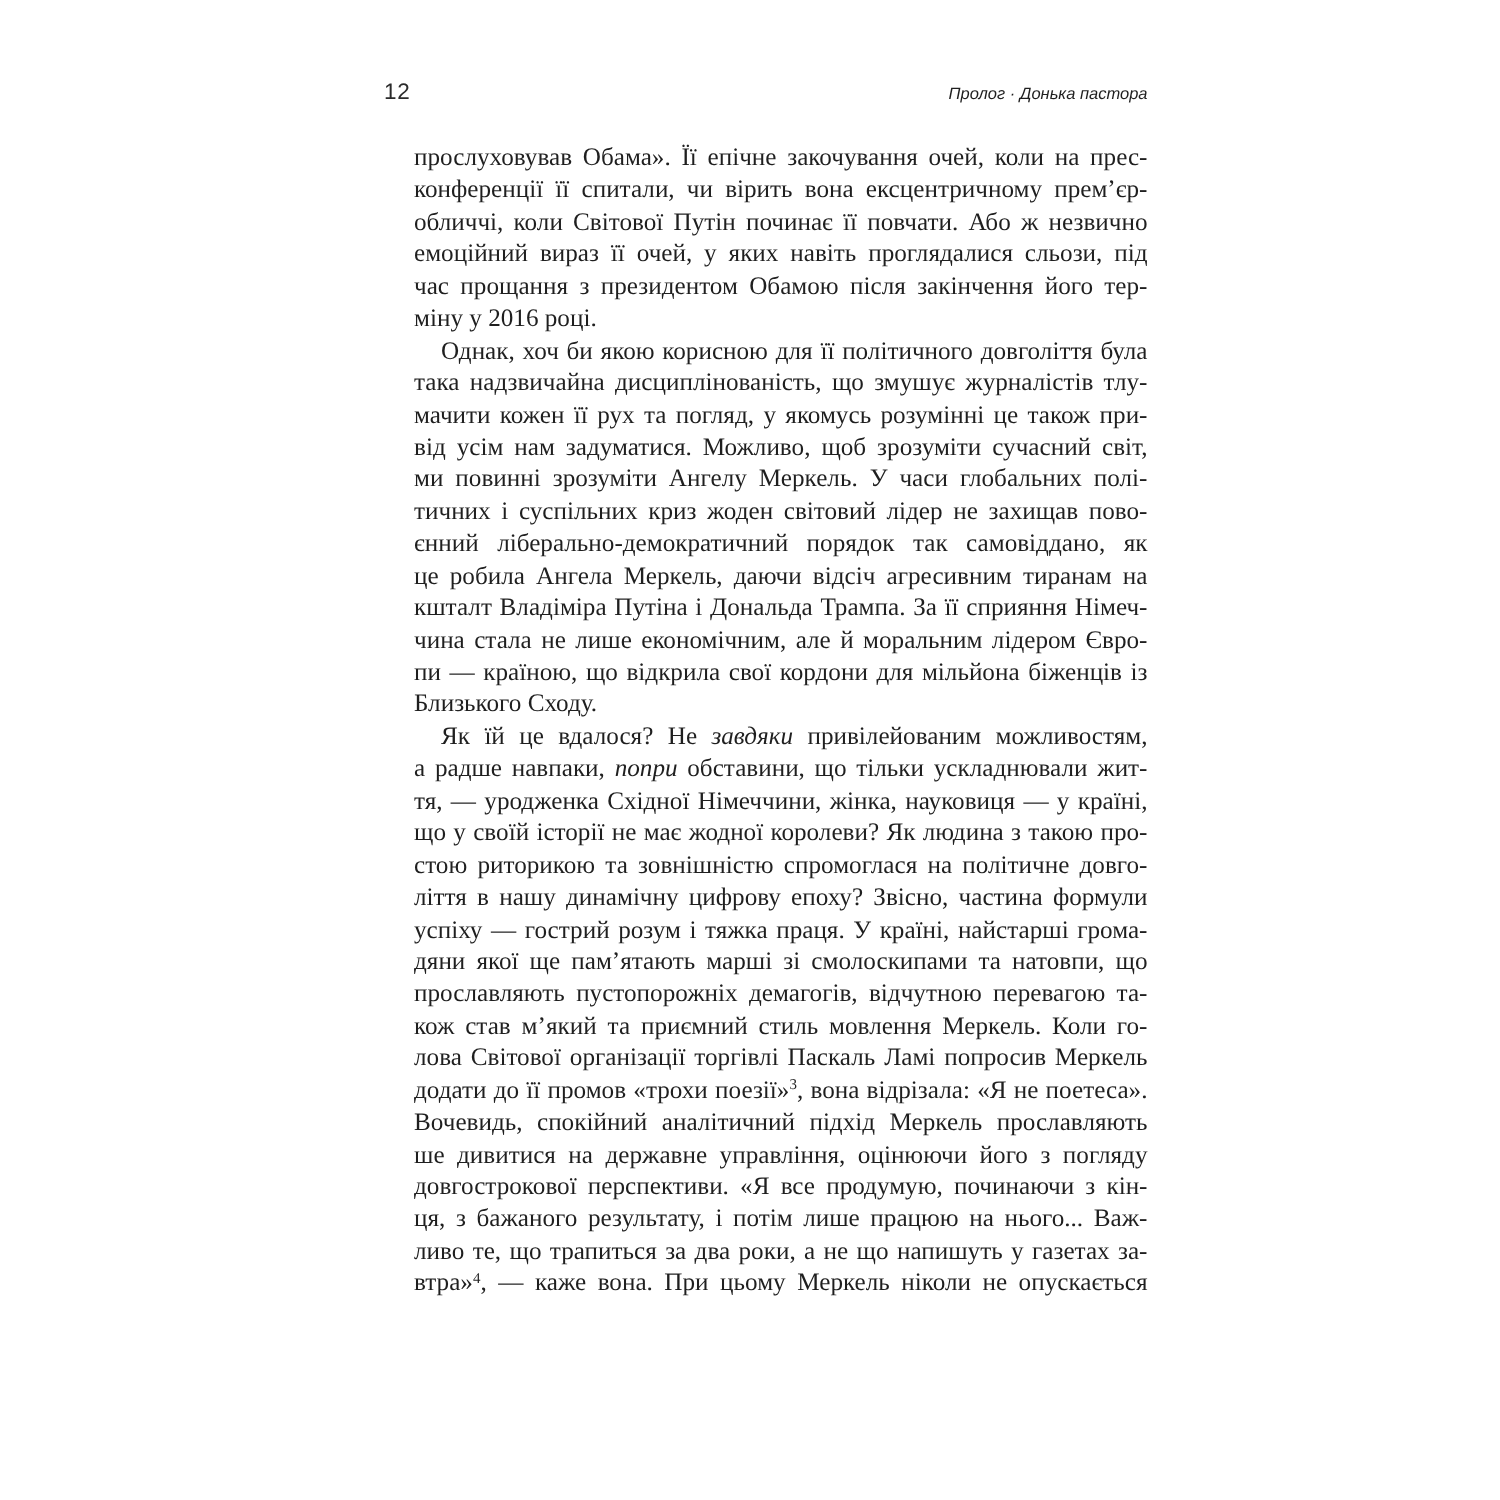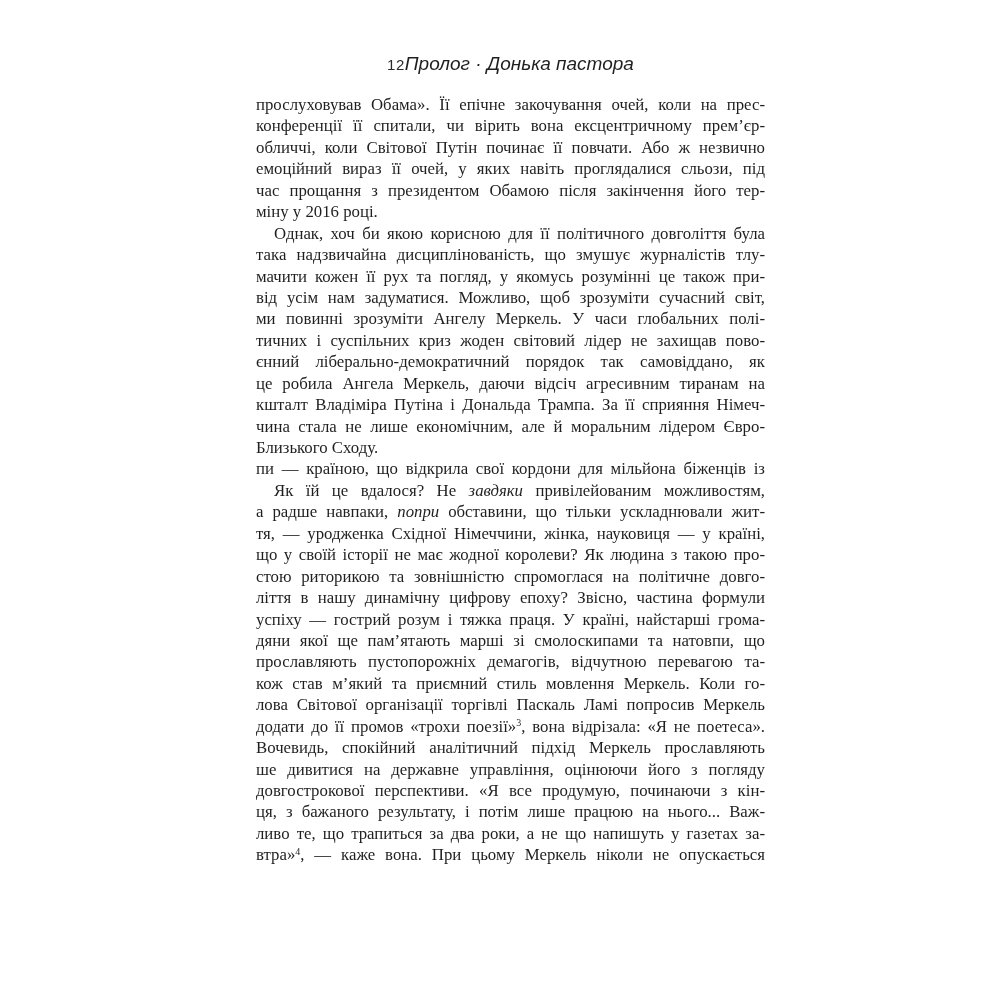--- a/index.html
+++ b/index.html
@@ -13,48 +13,49 @@
     overflow: hidden;
   }
   .sheet { position: absolute; inset: 0; background: #ffffff; }
 
   .page-header {
     position: absolute;
     left: 256px;
     top: 53px;
     width: 509px;
     display: flex;
-    justify-content: center;
+    justify-content: space-between;
     align-items: baseline;
     font-family: "Liberation Sans", "DejaVu Sans", sans-serif;
   }
   .pagenum {
     font-size: 15px;
     letter-spacing: 0.5px;
     color: #2b2b2b;
   }
   .running {
     font-style: italic;
-    font-size: 19px;
+    font-size: 11px;
     color: #1f1f1f;
   }
 
   .textblock {
     position: absolute;
     left: 256px;
     top: 94px;
     width: 509px;
     font-size: 16.8px;
     line-height: 21.45px;
   }
   .line {
     height: 21.45px;
     text-align: justify;
     text-align-last: justify;
     white-space: normal;
+    margin-left: 20px;
   }
   .line.last { text-align-last: left; }
   .line.indent { text-indent: 18px; }
   .it { font-style: italic; }
   .sup {
     font-size: 10px;
     position: relative;
     top: -5.5px;
     letter-spacing: 0;
   }
@@ -77,22 +78,22 @@
       <div class="line indent"><span>Однак, хоч би якою корисною для її політичного довголіття була</span></div>
       <div class="line"><span>така надзвичайна дисциплінованість, що змушує журналістів тлу-</span></div>
       <div class="line"><span>мачити кожен її рух та погляд, у якомусь розумінні це також при-</span></div>
       <div class="line"><span>від усім нам задуматися. Можливо, щоб зрозуміти сучасний світ,</span></div>
       <div class="line"><span>ми повинні зрозуміти Ангелу Меркель. У часи глобальних полі-</span></div>
       <div class="line"><span>тичних і суспільних криз жоден світовий лідер не захищав пово-</span></div>
       <div class="line"><span>єнний ліберально-демократичний порядок так самовіддано, як</span></div>
       <div class="line"><span>це робила Ангела Меркель, даючи відсіч агресивним тиранам на</span></div>
       <div class="line"><span>кшталт Владіміра Путіна і Дональда Трампа. За її сприяння Німеч-</span></div>
       <div class="line"><span>чина стала не лише економічним, але й моральним лідером Євро-</span></div>
+      <div class="line"><span>пи — країною, що відкрила свої кордони для мільйона біженців із</span></div>
       <div class="line last"><span>Близького Сходу.</span></div>
-      <div class="line"><span>пи — країною, що відкрила свої кордони для мільйона біженців із</span></div>
       <div class="line indent"><span>Як їй це вдалося? Не </span><span class="it">завдяки</span><span> привілейованим можливостям,</span></div>
       <div class="line"><span>а радше навпаки, </span><span class="it">попри</span><span> обставини, що тільки ускладнювали жит-</span></div>
       <div class="line"><span>тя, — уродженка Східної Німеччини, жінка, науковиця — у країні,</span></div>
       <div class="line"><span>що у своїй історії не має жодної королеви? Як людина з такою про-</span></div>
       <div class="line"><span>стою риторикою та зовнішністю спромоглася на політичне довго-</span></div>
       <div class="line"><span>ліття в нашу динамічну цифрову епоху? Звісно, частина формули</span></div>
       <div class="line"><span>успіху — гострий розум і тяжка праця. У країні, найстарші грома-</span></div>
       <div class="line"><span>дяни якої ще пам’ятають марші зі смолоскипами та натовпи, що</span></div>
       <div class="line"><span>прославляють пустопорожніх демагогів, відчутною перевагою та-</span></div>
       <div class="line"><span>кож став м’який та приємний стиль мовлення Меркель. Коли го-</span></div>

